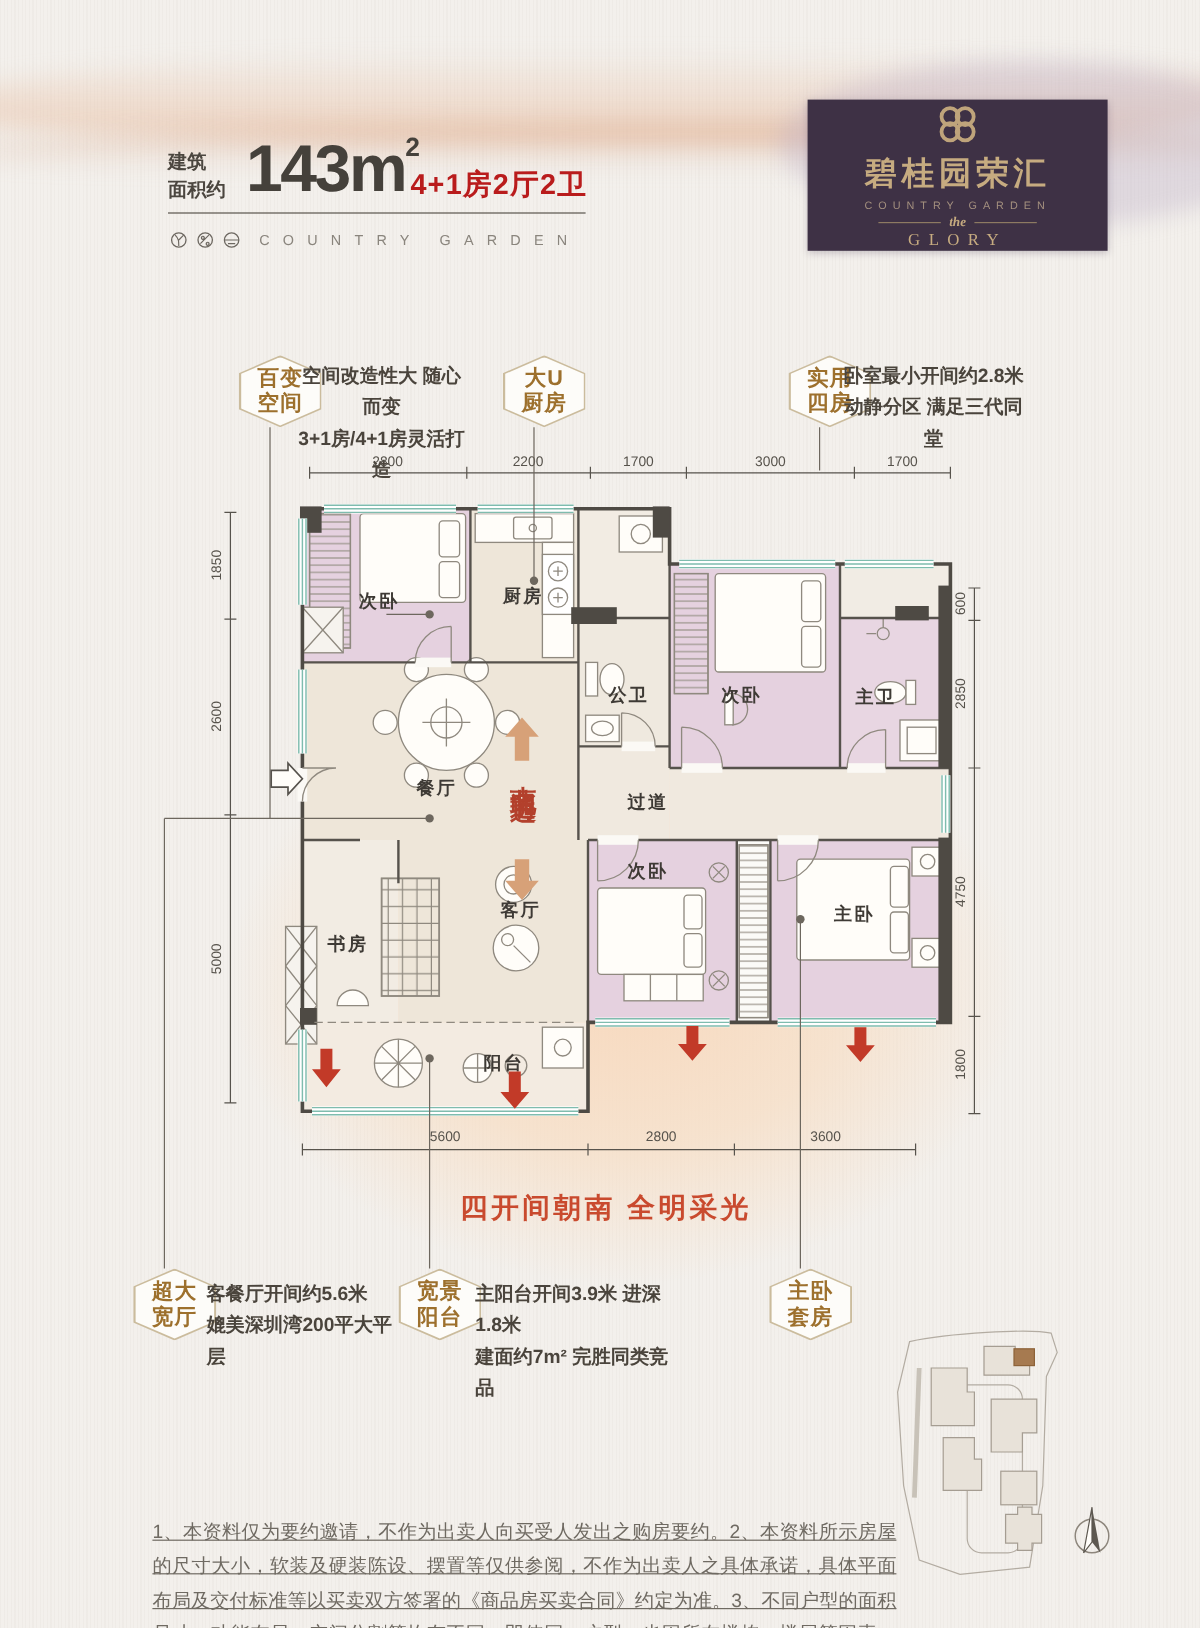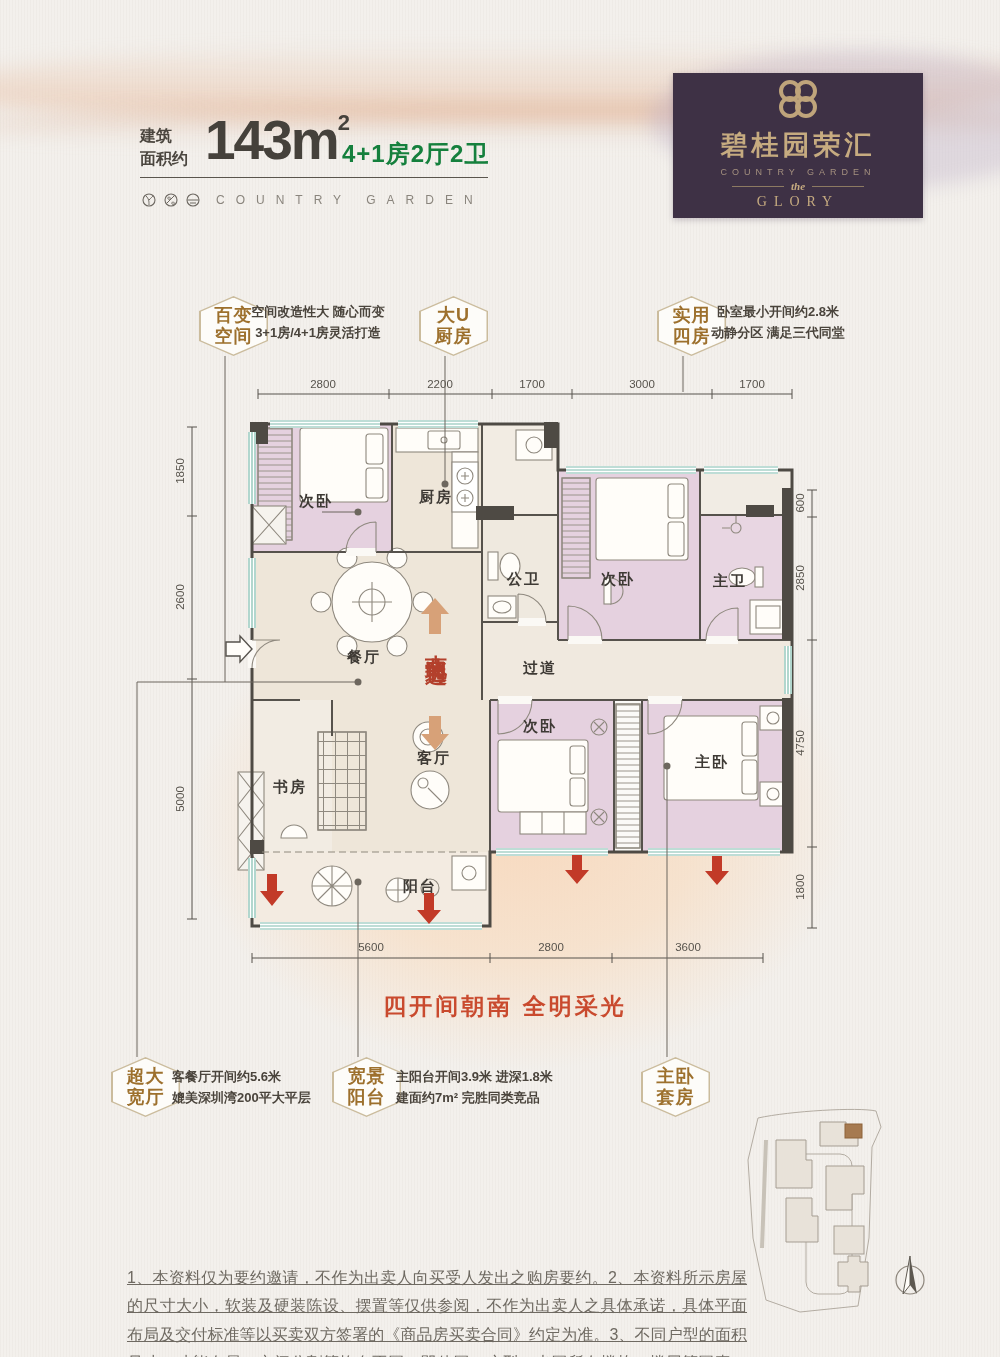--- a/index.html
+++ b/index.html
@@ -14,41 +14,41 @@
   .wave.w2{left:-30px;top:104px;width:1100px;height:40px;border-radius:50% 40% 55% 45%/60% 45% 60% 40%;
            background:linear-gradient(180deg,rgba(219,168,138,.4),rgba(219,168,138,0));}
   .wave.w3{right:-70px;top:50px;width:420px;height:140px;border-radius:50%;
            background:rgba(186,172,198,.35);}
   .glow{left:190px;top:570px;width:660px;height:500px;border-radius:50%;
         background:radial-gradient(closest-side,rgba(248,216,188,.95),rgba(247,223,199,.8) 55%,rgba(247,223,199,0));}
   
   .area-prefix{left:140px;top:124px;font-size:16px;font-weight:700;color:#4b463f;line-height:1.45;}
   .area-num{left:205px;top:108px;font-size:55px;font-weight:800;letter-spacing:-2px;color:#45413b;}
   .area-num sup{font-size:22px;font-weight:800;vertical-align:top;position:relative;top:2px;letter-spacing:0;}
-  .area-layout{left:342px;top:138px;font-size:24px;font-weight:800;color:#15803d;letter-spacing:1px;}
+  .area-layout{left:342px;top:138px;font-size:24px;font-weight:800;color:#b91c1c;letter-spacing:1px;}
   .hdr-rule{left:140px;top:177px;width:348px;height:0;border-top:1.5px solid #5a554d;}
   .hdr-brand{left:142px;top:193px;display:flex;align-items:center;gap:8px;}
   .cert{width:14px;height:14px;}
   .brand-en{font-size:12px;color:#8a857d;letter-spacing:11px;margin-left:8px;}
   
-  .logo-box{left:673px;top:73px;width:250px;height:145px;background:#3e3145;
+  .logo-box{left:673px;top:83px;width:250px;height:126px;background:#3e3145;
             display:flex;flex-direction:column;align-items:center;box-shadow:0 2px 6px rgba(60,45,70,.25);}
   .logo-cn{font-size:27px;font-weight:700;color:#c6ab80;letter-spacing:4px;margin-top:2px;}
   .logo-en{font-size:9px;color:#a4907f;letter-spacing:5px;margin-top:4px;}
   .logo-the{display:flex;align-items:center;gap:7px;margin-top:3px;color:#c6ab80;}
   .logo-the .rule{width:52px;border-top:1px solid #8d7a62;}
   .logo-the i{font-family:"Liberation Serif","DejaVu Serif",serif;font-size:11px;font-weight:bold;}
   .logo-glory{font-size:14px;color:#c6ab80;letter-spacing:7px;margin-top:2px;font-family:"Liberation Serif","DejaVu Serif",serif;}
   
   .hex{width:69px;height:60px;}
   .hex .out{position:absolute;inset:0;background:#cbbc9d;clip-path:polygon(50% 0,100% 25%,100% 75%,50% 100%,0 75%,0 25%);}
   .hex .in{position:absolute;inset:1.5px;background:#fdfcf9;clip-path:polygon(50% 0,100% 25%,100% 75%,50% 100%,0 75%,0 25%);}
   .hex .txt{position:absolute;inset:0;display:flex;flex-direction:column;align-items:center;justify-content:center;
             font-size:18px;font-weight:800;color:#9d702d;line-height:1.18;letter-spacing:1px;}
-  .fdesc{font-size:13px;font-weight:600;color:#4a443c;line-height:1.65;text-align:center;}
+  .fdesc{font-size:16px;font-weight:600;color:#4a443c;line-height:1.65;text-align:center;}
   .fdesc.left{text-align:left;}
   
   .plan-svg{left:0;top:0;}
   .ns-label{left:421px;top:637px;writing-mode:vertical-rl;text-orientation:upright;
             font-size:22px;font-weight:800;color:#b3402c;letter-spacing:3px;}
   .banner{left:355px;top:991px;width:300px;text-align:center;font-size:23px;font-weight:800;
           color:#c94a2e;letter-spacing:3px;}
   
   .disclaimer{left:127px;top:1264px;width:620px;font-size:16px;line-height:1.78;color:#6f6a62;
               text-align:justify;margin:0;text-decoration:underline;}

